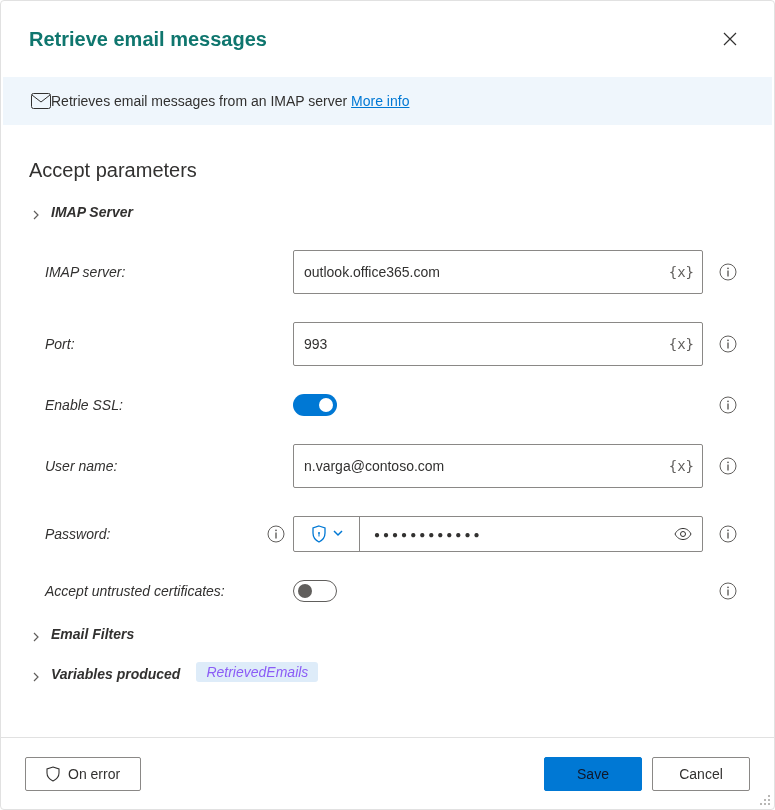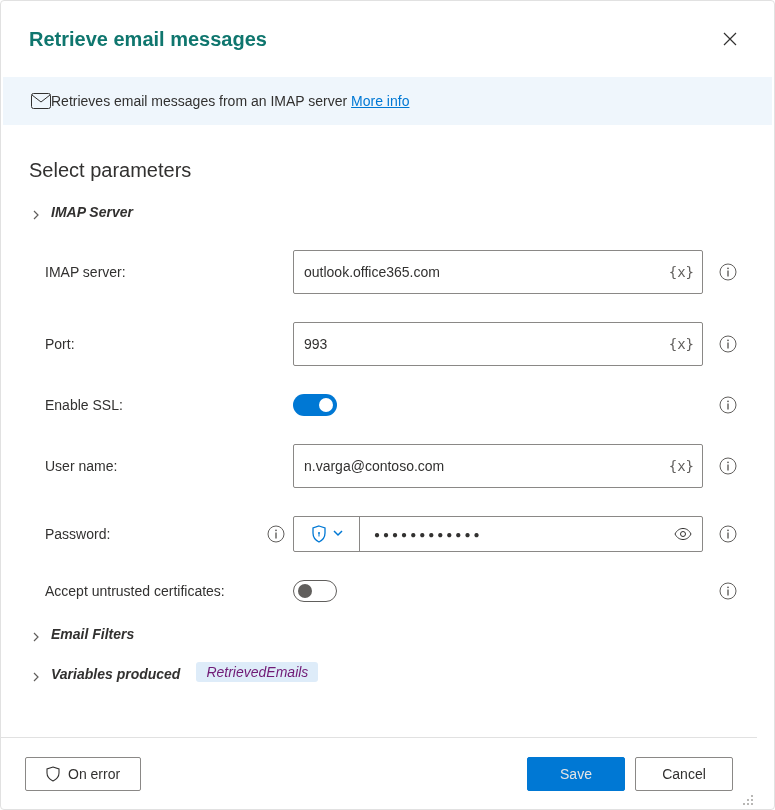--- a/index.html
+++ b/index.html
@@ -77,20 +77,21 @@
       display: flex;
       align-items: center;
     }
     .lbl {
       width: 248px;
       font-size: 14px;
       color: #323130;
       display: flex;
       align-items: center;
       gap: 8px;
+      font-style: italic;
     }
     .field-wrap {
       flex: 0 0 410px;
       display: flex;
       align-items: center;
     }
     .info-right {
       margin-left: 16px;
       color: #605e5c;
       cursor: pointer;
@@ -162,29 +163,29 @@
       color: #323130;
     }
     .pwd-eye {
       width: 38px;
       display: flex; align-items: center; justify-content: center;
       color: #323130;
       cursor: pointer;
     }
     .chip {
       background: #deecf9;
-      color: #701a75;
+      color: #8b5cf6;
       padding: 2px 10px;
       border-radius: 3px;
       font-size: 14px;
       margin-left: 6px;
     }
     .footer {
       position: absolute;
-      bottom: 0; left: 0; right: 17px;
+      bottom: 0; left: 0; right: 0;
       height: 72px;
       border-top: 1px solid #e1e1e1;
       display: flex;
       align-items: center;
       padding: 0 24px;
       justify-content: space-between;
     }
     .btn {
       height: 34px;
       padding: 0 20px;
@@ -197,21 +198,21 @@
       min-width: 98px;
       justify-content: center;
     }
     .btn-outline {
       border: 1px solid #8a8886;
       background: #fff;
       color: #323130;
     }
     .btn-primary {
       background: #0078d4;
-      color: #e5e5e5;
+      color: #0f172a;
       border: 1px solid #0078d4;
       margin-left: 26px;
     }
     .footer-right { display: flex; gap: 10px; }
     .resize-grip {
       position:absolute; right:3px; bottom:3px; color:#a19f9d;
     }
     svg { display:block; }
   </style>
 </head>
@@ -228,21 +229,21 @@
 
 <div class="banner">
   <svg width="20" height="16" viewBox="0 0 20 16">
       <rect x="0.5" y="0.5" width="19" height="15" rx="2" fill="none" stroke="#323130" stroke-width="1"></rect>
       <path d="M1 2 L10 9 L19 2" fill="none" stroke="#323130" stroke-width="1"></path>
     </svg>
   <span><span>Retrieves email messages from an IMAP server </span><a>More info</a></span>
 </div>
 
 <div class="content">
-  <div class="section-title">Select parameters</div>
+  <div class="section-title">Accept parameters</div>
 
   <div class="accordion">
     <svg class="chev" width="10" height="10" viewBox="0 0 10 10">
         <path d="M3 1 L7 5 L3 9" fill="none" stroke="currentColor" stroke-width="1.2"></path>
       </svg>
     <span class="label">IMAP Server</span>
   </div>
 
   <div class="form">
     <div class="row">

